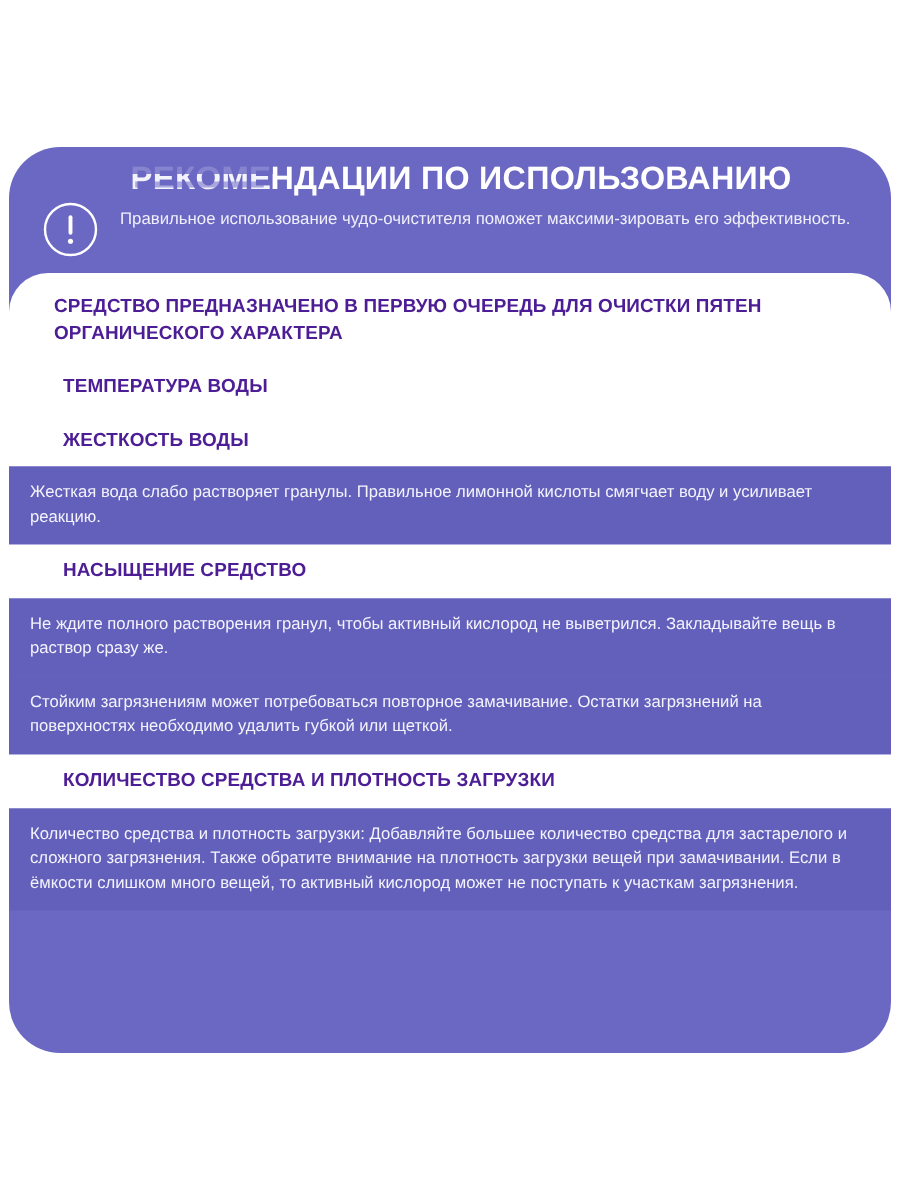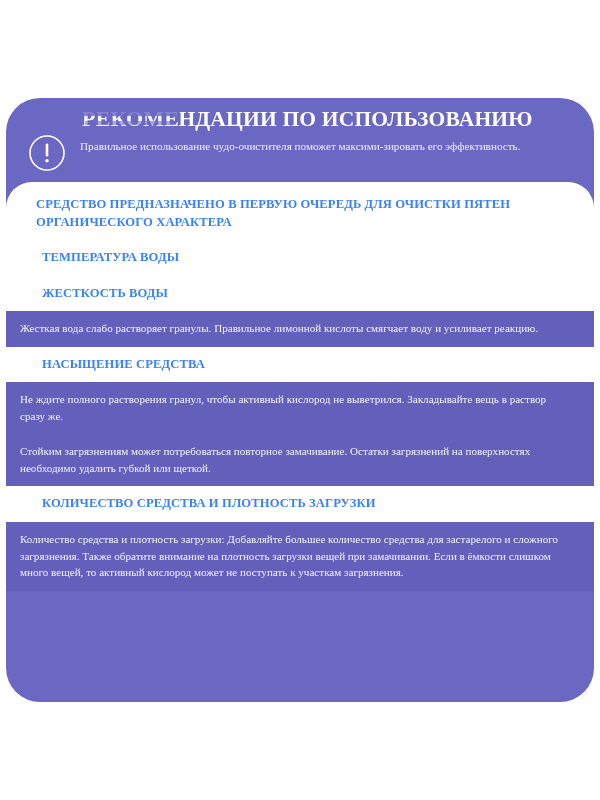--- a/index.html
+++ b/index.html
@@ -13,21 +13,20 @@
     font-family: "Liberation Sans", "DejaVu Sans", sans-serif;
     -webkit-font-smoothing: antialiased;
     overflow: hidden;
   }
 
   .page {
     position: relative;
     width: 600px;
     height: 800px;
     background: #ffffff;
-    font-family: Liberation Serif, serif;
   }
 
   
   .card {
     position: absolute;
     left: 6px;
     top: 98px;
     width: 588px;
     height: 604px;
     background: #6b68c4;
@@ -108,21 +107,21 @@
   .sections {
     position: absolute;
     left: 0;
     right: 0;
     top: 84px;
     bottom: 0;
   }
 
   .sec-head {
     background: #ffffff;
-    color: #3b82f6;
+    color: #4c1d95;
     font-size: 12.6px;
     font-weight: bold;
     line-height: 17.5px;
     letter-spacing: 0.1px;
     padding: 9px 26px 9px 30px;
     box-sizing: border-box;
   }
   .sec-head.first {
     border-top-left-radius: 26px;
     border-top-right-radius: 26px;
@@ -166,21 +165,21 @@
 
     <div class="sections">
 
       <div class="sec-head first">СРЕДСТВО ПРЕДНАЗНАЧЕНО В ПЕРВУЮ ОЧЕРЕДЬ ДЛЯ ОЧИСТКИ ПЯТЕН ОРГАНИЧЕСКОГО ХАРАКТЕРА</div>
 
       <div class="sec-head indent">ТЕМПЕРАТУРА ВОДЫ</div>
 
       <div class="sec-head indent">ЖЕСТКОСТЬ ВОДЫ</div>
       <div class="sec-body">Жесткая вода слабо растворяет гранулы. Правильное лимонной кислоты смягчает воду и усиливает реакцию.</div>
 
-      <div class="sec-head indent">НАСЫЩЕНИЕ СРЕДСТВА</div>
+      <div class="sec-head indent">НАСЫЩЕНИЕ СРЕДСТВО</div>
       <div class="sec-body">Не ждите полного растворения гранул, чтобы активный кислород не выветрился. Закладывайте вещь в раствор сразу же.</div>
 
       <div class="sec-body">Стойким загрязнениям может потребоваться повторное замачивание. Остатки загрязнений на поверхностях необходимо удалить губкой или щеткой.</div>
 
       <div class="sec-head indent">КОЛИЧЕСТВО СРЕДСТВА И ПЛОТНОСТЬ ЗАГРУЗКИ</div>
       <div class="sec-body">Количество средства и плотность загрузки: Добавляйте большее количество средства для застарелого и сложного загрязнения. Также обратите внимание на плотность загрузки вещей при замачивании. Если в ёмкости слишком много вещей, то активный кислород может не поступать к участкам загрязнения.</div>
 
     </div>
   </div>
 </div>

